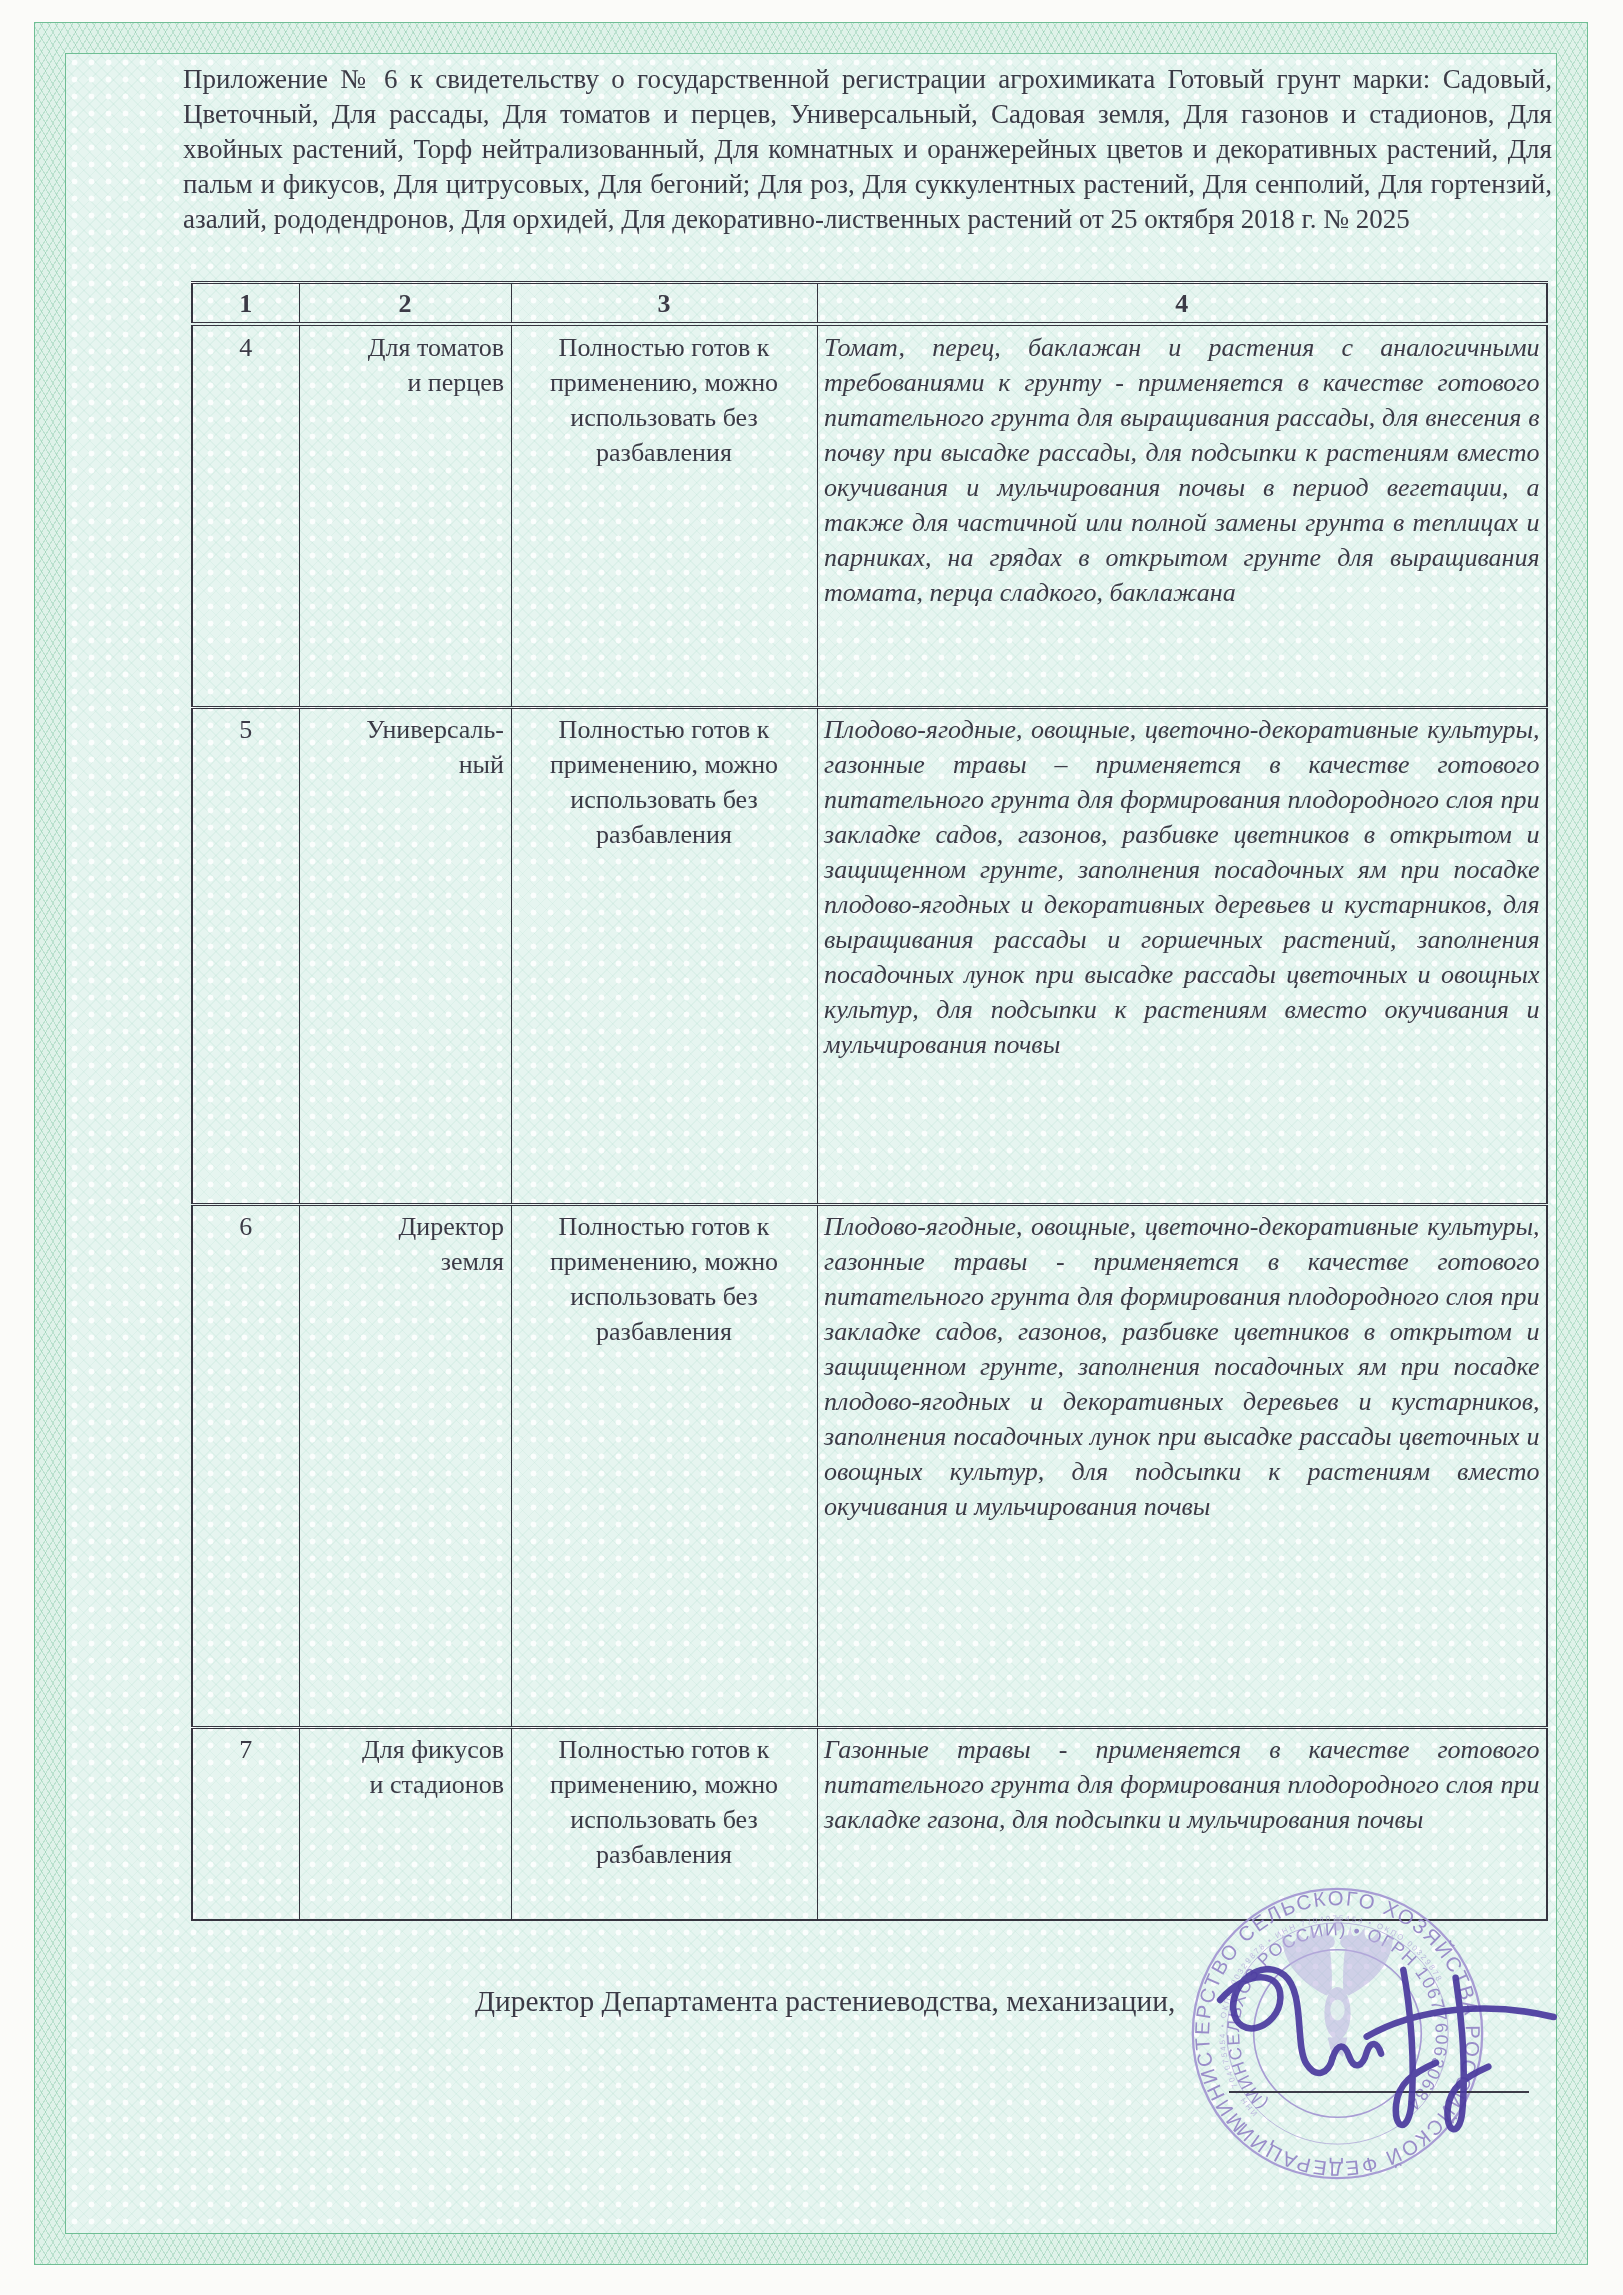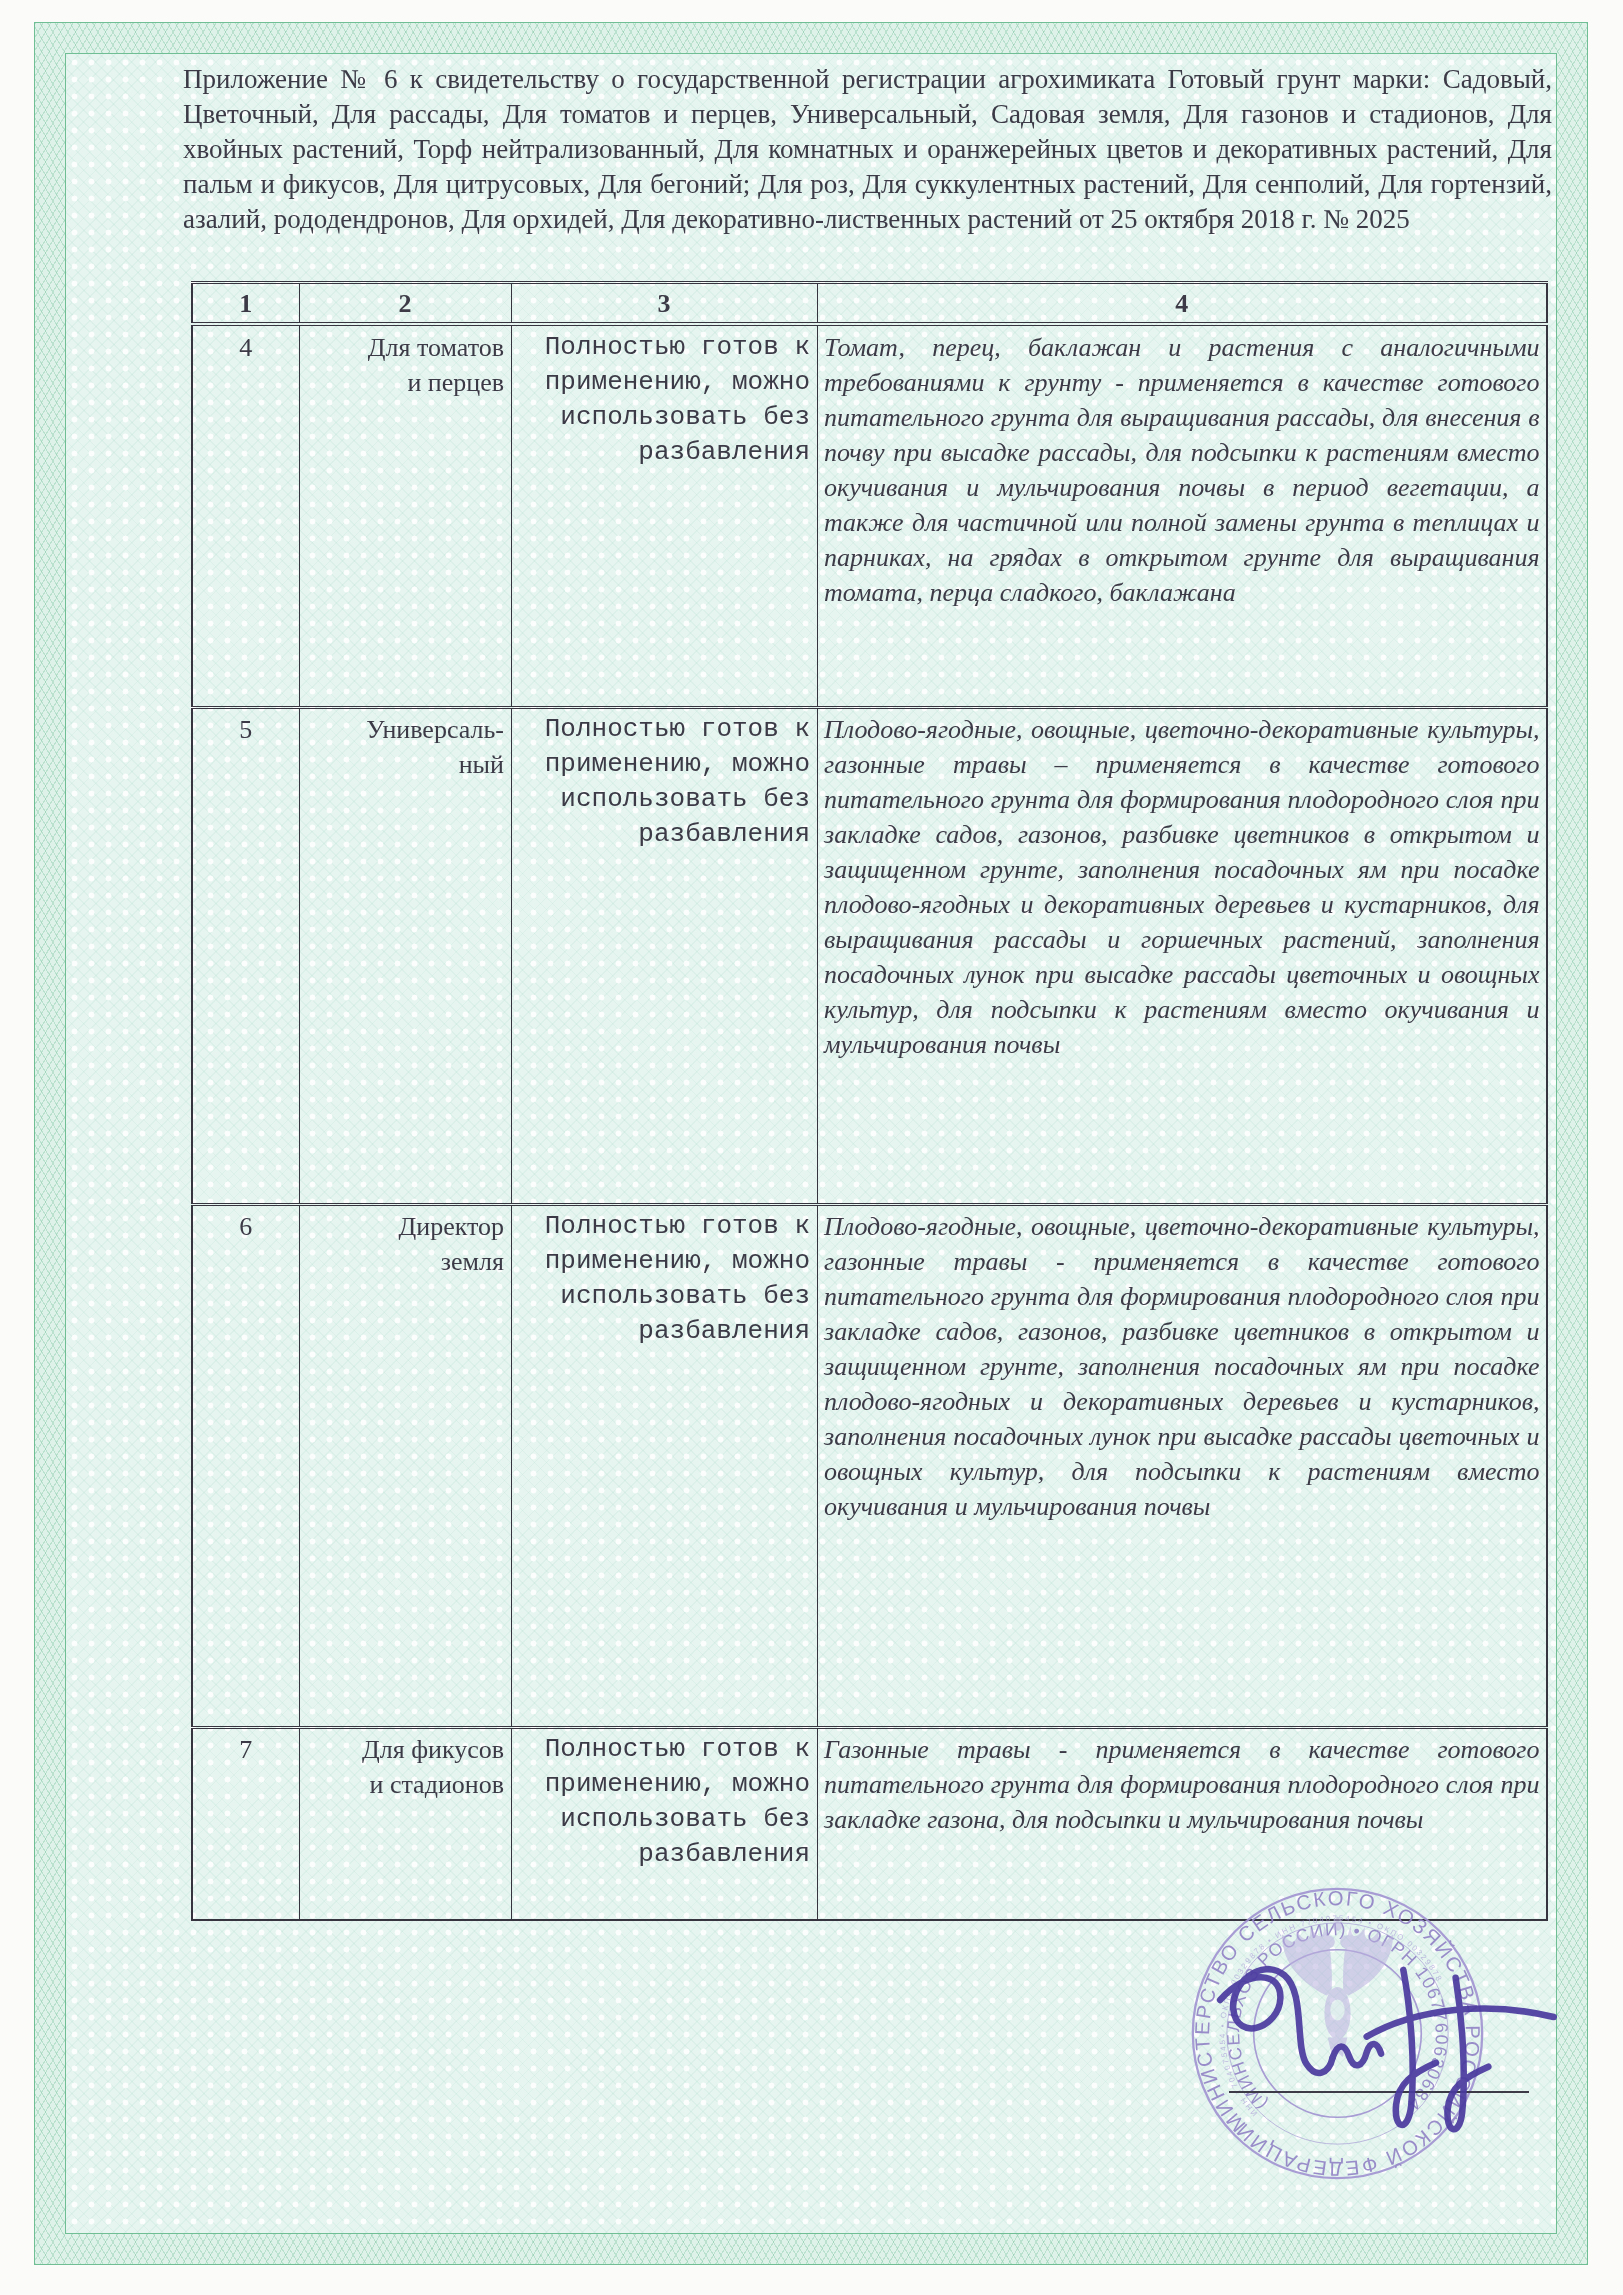--- a/index.html
+++ b/index.html
@@ -54,21 +54,21 @@
   table.reg th{
     font-weight:bold;text-align:center;vertical-align:middle;
     height:38px;border-bottom:4.6px double #35343f;padding:0;
   }
   table.reg td{
     vertical-align:top;padding:3.9px 6.5px;
     border-top:3.3px double #35343f;
   }
   td.num{text-align:center;}
   td.brand{text-align:right;white-space:pre-line;}
-  td.ready{text-align:right;padding:3.9px 9.2px;font-family:Liberation Mono, monospace;}
+  td.ready{text-align:center;padding:3.9px 9.2px;}
   td.usage{text-align:justify;padding:3.9px 11.8px 3.9px 10.5px;font-style:italic;}
   tr.r4{height:383px;} tr.r5{height:497px;} tr.r6{height:523px;} tr.r7{height:193px;}
 
   .sig-line1{position:absolute;left:475px;top:1983px;font-size:29.4px;line-height:37px;z-index:2;}
   .sig-line2{position:absolute;left:475px;top:2059px;font-size:29.4px;line-height:37px;z-index:2;}
   .sig-underline{position:absolute;left:1229px;top:2091px;width:300px;height:0;
                  border-top:2px solid #3b3a46;z-index:4;}
 
   .stamp{position:absolute;left:1183px;top:1879px;width:309px;height:309px;z-index:3;opacity:.9;}
   .signature-ink{position:absolute;left:1195px;top:1928px;width:380px;height:242px;z-index:5;}
@@ -122,20 +122,21 @@
     <tr class="r7">
       <td class="num">7</td>
       <td class="brand">Для фикусов
 и стадионов</td>
       <td class="ready">Полностью готов к применению, можно использовать без разбавления</td>
       <td class="usage">Газонные травы - применяется в качестве готового питательного грунта для формирования плодородного слоя при закладке газона, для подсыпки и мульчирования почвы</td>
     </tr>
   </tbody>
     </table>
 
+  <div class="sig-line1">Директор Департамента растениеводства, механизации,</div>
   <div class="sig-underline"></div>
 
   <svg class="stamp" viewBox="0 0 472 472" xmlns="http://www.w3.org/2000/svg">
     <defs>
       <path id="ringOuter" d="M 97.4 374.6 A 196 196 0 1 1 374.6 97.4 A 196 196 0 1 1 97.4 374.6"></path>
       <path id="ringInner" d="M 129.9 342.1 A 150 150 0 1 1 342.1 129.9 A 150 150 0 1 1 129.9 342.1"></path>
       <path id="ringMicro" d="M 114.4 357.6 A 171 171 0 1 1 357.6 114.4 A 171 171 0 1 1 114.4 357.6"></path>
     </defs>
     <g fill="none" stroke="#a193d1">
       <circle cx="236" cy="236" r="221" stroke-width="3.5"></circle>

